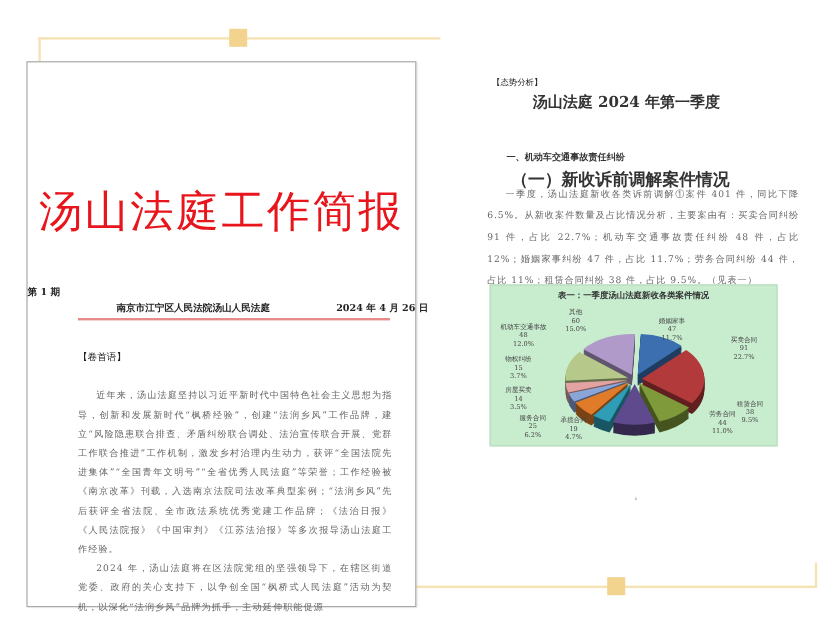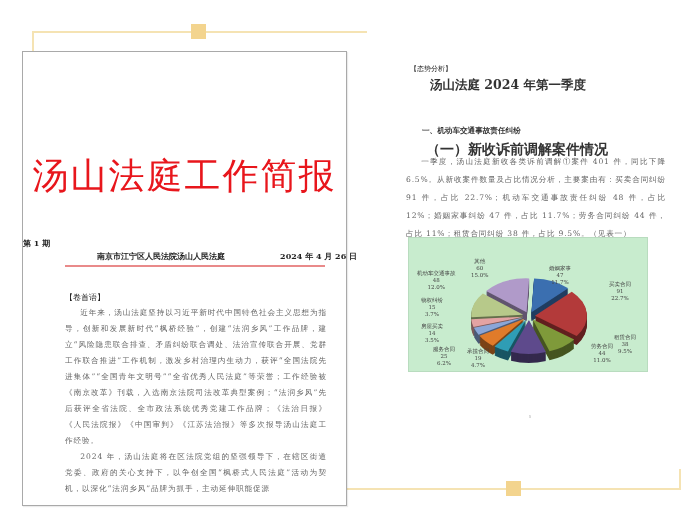--- a/index.html
+++ b/index.html
@@ -9,25 +9,25 @@
   .deco-sq { position:absolute; width:15px; height:15px; background:#f3d48e; }
   .page-left { position:absolute; left:22px; top:51px; width:323px; height:453px;
                border:1px solid #a9a9a9; background:#fff; box-shadow:1px 1px 1px rgba(0,0,0,0.08); }
   .title { position:absolute; left:0; right:0; top:100px; text-align:center; color:#e8161c;
            font-family:"DejaVu Sans", sans-serif; font-size:36px; letter-spacing:2px; font-weight:normal; }
   .issue { position:absolute; left:0; right:0; top:186px; font-size:8px; font-weight:bold; color:#222; }
   .dateline { position:absolute; left:42px; width:260px; top:199px; font-size:8px; font-weight:bold; color:#222;
               display:flex; justify-content:space-between;padding-left:32px; }
   .redline { position:absolute; left:42px; width:260px; top:213px; height:2px; background:#e98a8a; }
   .sec-head { position:absolute; left:42px; top:240px; font-size:8px; font-weight:normal; color:#222;text-align:right; }
-  .body-text { position:absolute; left:42px; width:262px; top:253px; font-size:7.6px; line-height:16px; color:#666;
+  .body-text { position:absolute; left:42px; width:262px; top:270px; font-size:7.6px; line-height:16px; color:#666;
                letter-spacing:0.9px; text-align:justify; }
   .body-text p { margin:0; text-indent:2em; }
   .page-right-tag { position:absolute; left:410px; top:64px; font-size:7px; color:#222; }
-  .rtitle { position:absolute; left:430px; width:170px; top:76px; text-align:left; font-size:12.5px; font-weight:bold;
+  .rtitle { position:absolute; left:430px; width:170px; top:76px; text-align:right; font-size:12.5px; font-weight:bold;
             color:#333; line-height:17px; }
   .rsec1 { position:absolute; left:422px; top:126px; font-size:7.6px; color:#333; font-weight:bold; }
   .rsec2 { position:absolute; left:426px; top:141px; font-size:14px; color:#333; font-weight:bold;font-family:Liberation Serif, serif; }
   .rbody { position:absolute; left:406px; width:260px; top:153px; font-size:7.6px; line-height:18px; color:#666;
            letter-spacing:0.8px; text-align:justify; }
   .rbody p { margin:0; text-indent:2em; }
   .chart-box { position:absolute; left:408px; top:237px; width:238px; height:133px; background:#c8ecce;
                border:1px solid #b9dcbf; }
   .chart-title { position:absolute; left:0; right:0; top:3px; text-align:center; font-size:7px; color:#333; font-weight:bold; }
   .lbl { position:absolute; font-size:5.5px; line-height:7px; color:#444; text-align:center; }
@@ -63,20 +63,21 @@
   <div class="rtitle">
     <div>汤山法庭 2024 年第一季度</div>
   </div>
   <div class="rsec1">一、机动车交通事故责任纠纷</div>
   <div class="rsec2">（一）新收诉前调解案件情况</div>
   <div class="rbody">
     <p>一季度，汤山法庭新收各类诉前调解①案件 401 件，同比下降 6.5%。从新收案件数量及占比情况分析，主要案由有：买卖合同纠纷 91 件，占比 22.7%；机动车交通事故责任纠纷 48 件，占比 12%；婚姻家事纠纷 47 件，占比 11.7%；劳务合同纠纷 44 件，占比 11%；租赁合同纠纷 38 件，占比 9.5%。（见表一）</p>
   </div>
 
   <div class="chart-box">
+    <div class="chart-title">表一：一季度汤山法庭新收各类案件情况</div>
     <svg width="238" height="133" style="position:absolute;left:0;top:0;" id="pie-svg">
         <path d="M122.43678839025249,83.34474124088895 L125.03570519232777,49.387232387460095 A52,34 0 0 1 159.24437879770812,59.32800729581121 Z" fill="rgb(32,61,97)"></path>
         <path d="M125.9846984310061,86.71451040889718 L162.79228883846173,62.697776463819444 A52,34 0 0 1 167.6471470495395,107.05995420944302 Z" fill="rgb(98,32,32)"></path>
         <path d="M123.54258438285943,90.22835327065401 L165.20503300139285,110.57379707119983 A52,34 0 0 1 140.58383268375138,122.35074316725427 Z" fill="rgb(70,85,32)"></path>
         <path d="M119.93503313888127,90.99976551017994 L136.97628143977323,123.1221554067802 A52,34 0 0 1 101.83393795308396,122.87334279687884 Z" fill="rgb(52,41,77)"></path>
         <path d="M117.10033304874825,90.50186817264527 L98.99923786295095,122.37544545934418 A52,34 0 0 1 85.4963316249204,117.5017331231835 Z" fill="rgb(26,86,100)"></path>
         <path d="M115.49585018152031,89.64261103310844 L83.89184875769246,116.64247598364666 A52,34 0 0 1 70.5206029516961,106.7082102967712 Z" fill="rgb(123,68,23)"></path>
         <path d="M114.51207932773868,88.61695553363813 L69.53683209791447,105.6825547973009 A52,34 0 0 1 64.93496737542151,98.87442369370838 Z" fill="rgb(76,91,119)"></path>
         <path d="M114.10678697518821,87.7513070815256 L64.52967502287106,98.00877524159584 A52,34 0 0 1 62.23940057313534,90.17796860589951 Z" fill="rgb(125,90,90)"></path>
         <path d="M114.27623017550526,85.80028540501344 L62.40884377345239,88.22694692938735 A52,34 0 0 1 73.86432737093381,64.403644683866 Z" fill="rgb(101,111,76)"></path>

